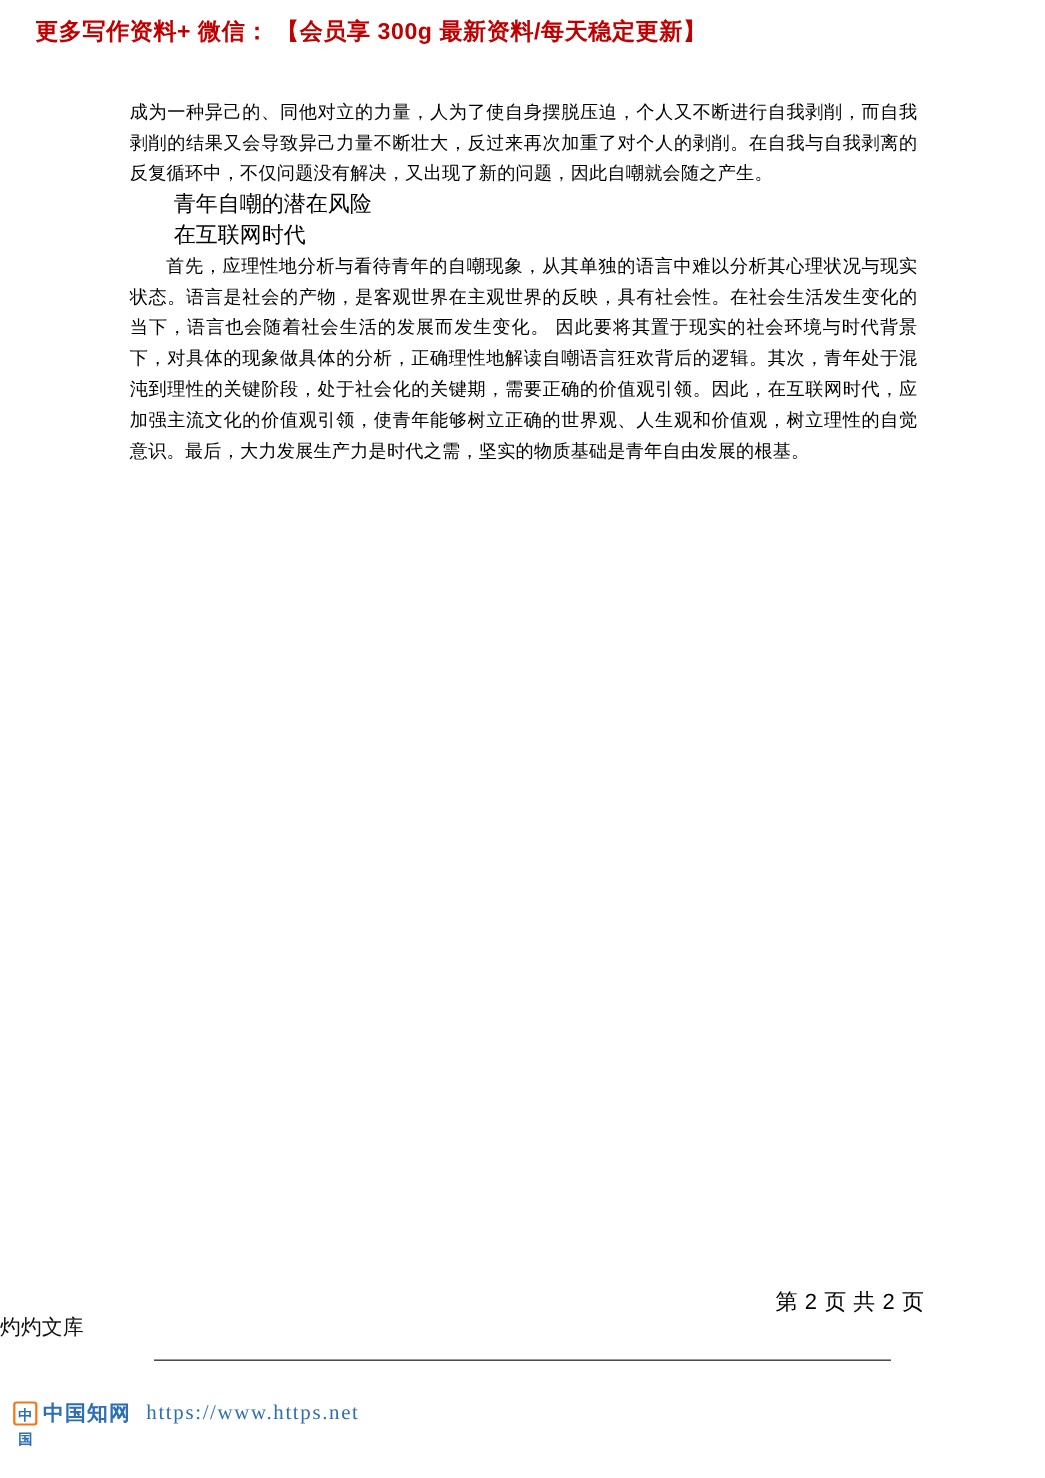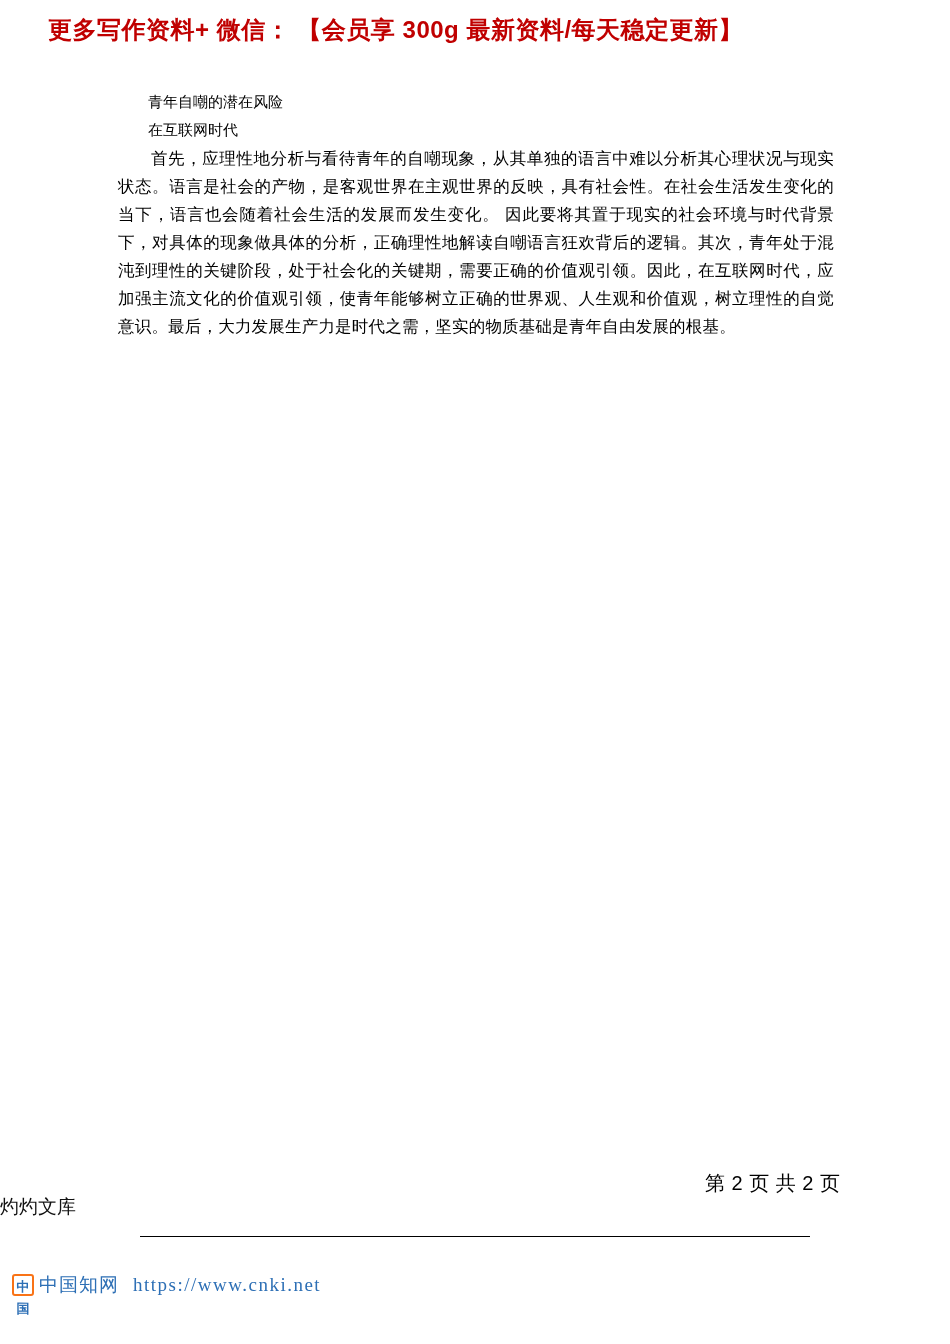--- a/index.html
+++ b/index.html
@@ -13,23 +13,23 @@
     font-family: "Liberation Sans", sans-serif;
     color: #000000;
     position: relative;
     overflow: hidden;
   }
 
   
   .promo-banner {
     position: absolute;
     top: 14px;
-    left: 48px;
+    left: 32px;
     width: 860px;
-    font-size: 24px;
+    font-size: 21px;
     font-weight: bold;
     color: #c00000;
     letter-spacing: 0.5px;
     white-space: nowrap;
   }
   .promo-banner .promo-seg {
     display: inline;
   }
 
   
@@ -44,21 +44,21 @@
     line-height: 28px;
     text-align: justify;
     text-justify: inter-ideograph;
     margin: 0;
     letter-spacing: 0.2px;
   }
   .para.indent {
     text-indent: 2em;
   }
   .heading {
-    font-size: 15px;
+    font-size: 20px;
     line-height: 28px;
     margin: 0;
     text-indent: 2em;
   }
 
   
   .page-number {
     position: absolute;
     top: 1150px;
     left: 705px;
@@ -109,46 +109,48 @@
     line-height: 22px;
     text-align: center;
     font-weight: bold;
     box-sizing: border-box;
   }
   .cnki-name {
     color: #2d6fb5;
     font-size: 19px;
     letter-spacing: 1px;
     white-space: nowrap;
+    font-weight: bold;
   }
   .cnki-url {
     color: #2d6fb5;
     font-size: 19px;
     letter-spacing: 1.5px;
     font-family: "Liberation Serif", serif;
     white-space: nowrap;
   }
 </style>
 </head>
 <body>
 
 <div class="promo-banner">
   <span class="promo-seg">更多写作资料+ 微信：</span>
   <span class="promo-seg">【会员享 300g 最新资料/每天稳定更新】</span>
 </div>
 
 <div class="doc-body">
+  <p class="para">成为一种异己的、同他对立的力量，人为了使自身摆脱压迫，个人又不断进行自我剥削，而自我剥削的结果又会导致异己力量不断壮大，反过来再次加重了对个人的剥削。在自我与自我剥离的反复循环中，不仅问题没有解决，又出现了新的问题，因此自嘲就会随之产生。</p>
   <p class="heading">青年自嘲的潜在风险</p>
   <p class="heading">在互联网时代</p>
   <p class="para indent">首先，应理性地分析与看待青年的自嘲现象，从其单独的语言中难以分析其心理状况与现实状态。语言是社会的产物，是客观世界在主观世界的反映，具有社会性。在社会生活发生变化的当下，语言也会随着社会生活的发展而发生变化。 因此要将其置于现实的社会环境与时代背景下，对具体的现象做具体的分析，正确理性地解读自嘲语言狂欢背后的逻辑。其次，青年处于混沌到理性的关键阶段，处于社会化的关键期，需要正确的价值观引领。因此，在互联网时代，应加强主流文化的价值观引领，使青年能够树立正确的世界观、人生观和价值观，树立理性的自觉意识。最后，大力发展生产力是时代之需，坚实的物质基础是青年自由发展的根基。</p>
 </div>
 
 <div class="page-number">第 2 页  共 2 页</div>
 <div class="watermark-left">灼灼文库</div>
 <div class="footer-rule"></div>
 
 <div class="cnki-row">
   <div class="cnki-logo">
     <span class="cnki-mark">中国</span>
     <span class="cnki-name">中国知网</span>
   </div>
-  <div class="cnki-url">https://www.cnki.net</div>
+  <div class="cnki-url">https://www.https.net</div>
 </div>
 
 </body></html>

